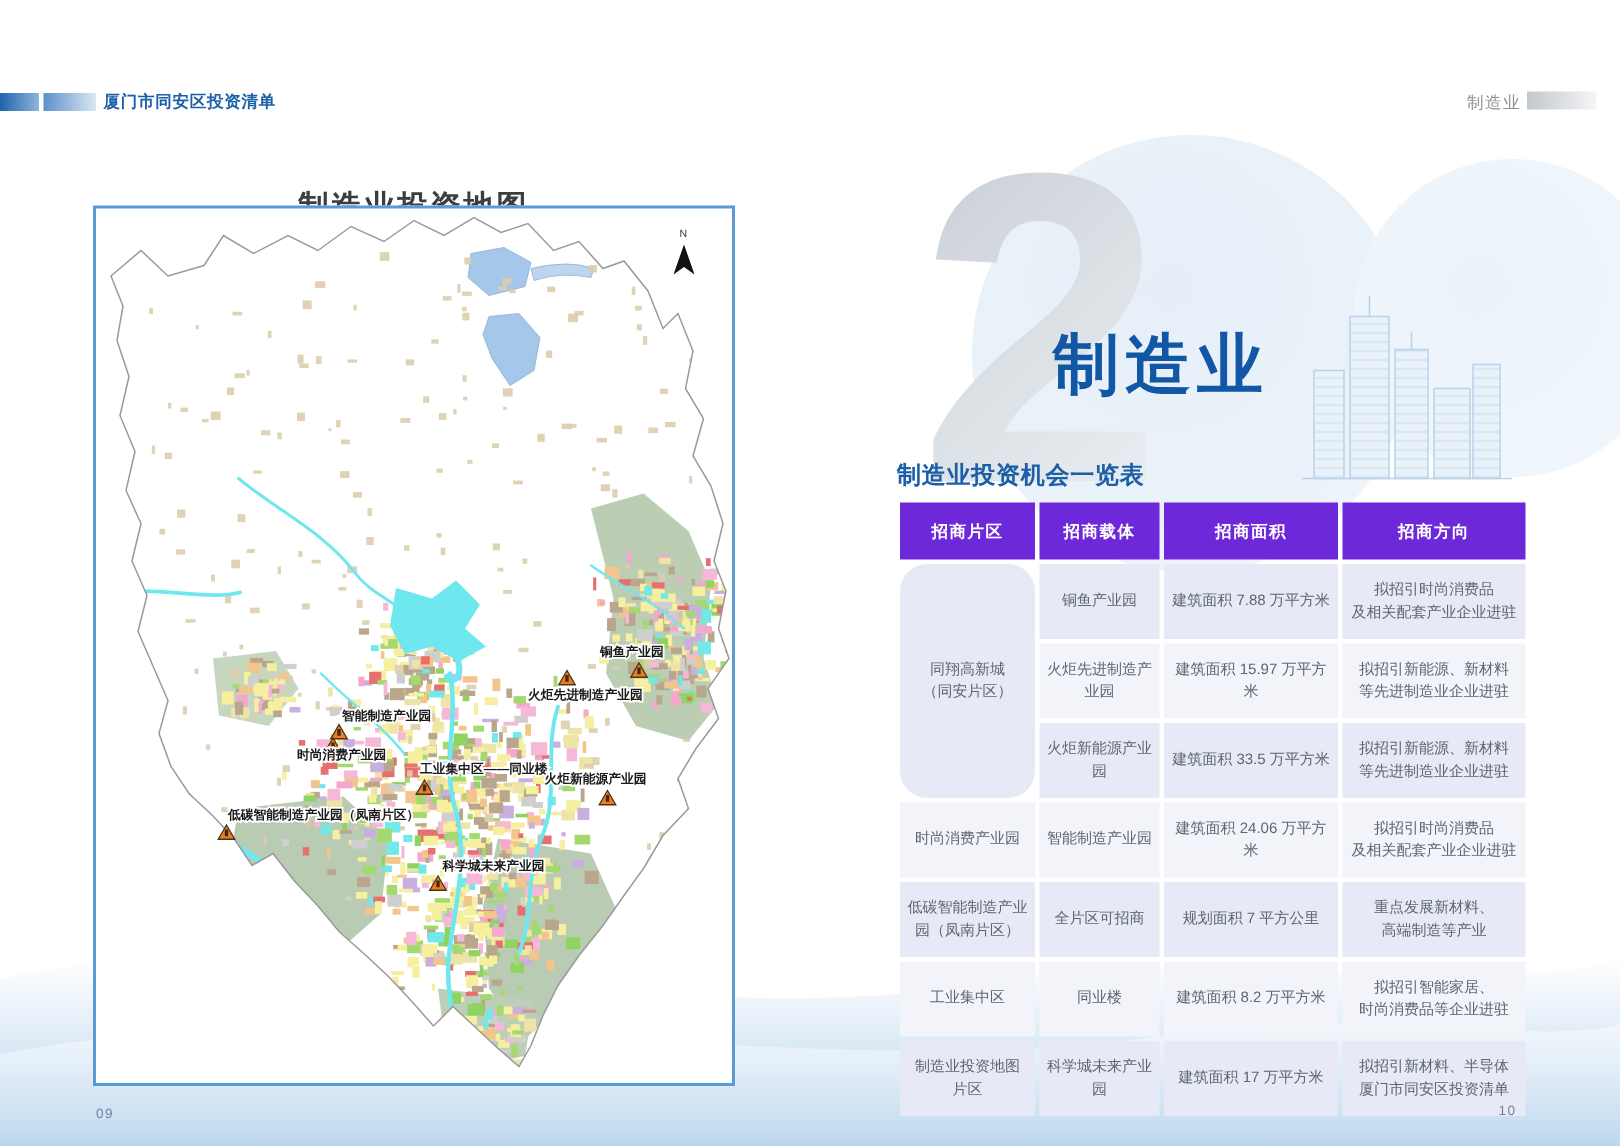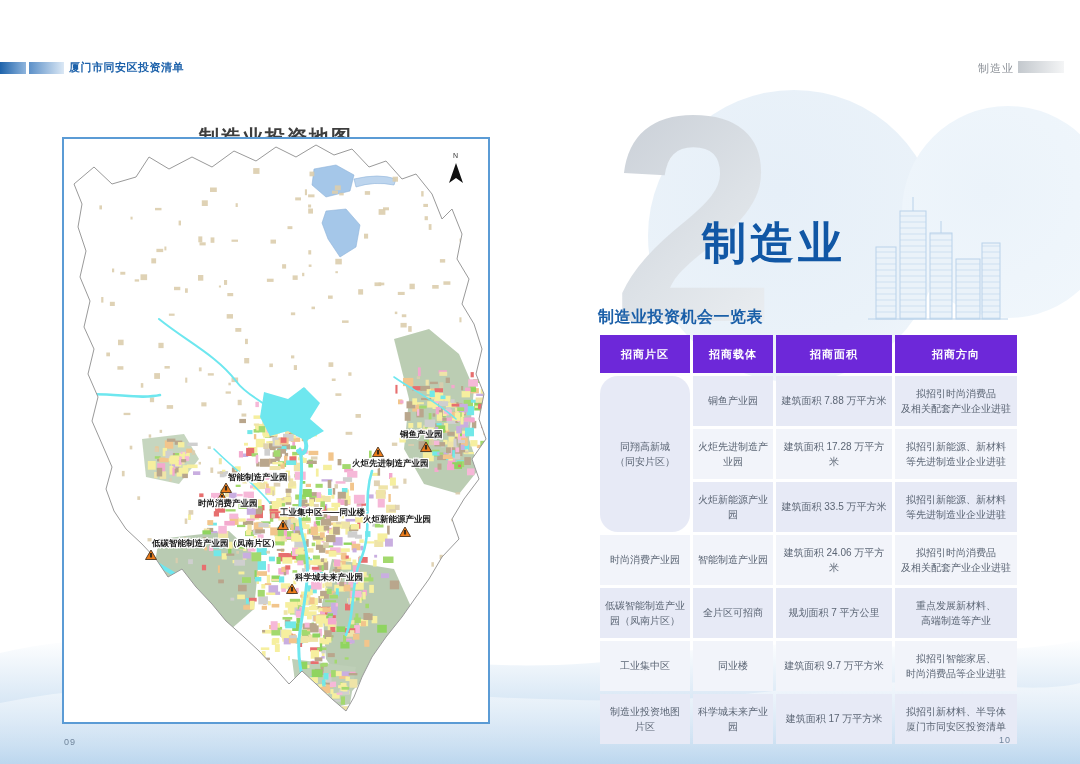--- a/index.html
+++ b/index.html
@@ -1438,21 +1438,21 @@
         <tr class="ro">
           <td class="merged" rowspan="3">同翔高新城
 （同安片区）</td>
           <td>铜鱼产业园</td>
           <td>建筑面积 7.88 万平方米</td>
           <td>拟招引时尚消费品
 及相关配套产业企业进驻</td>
         </tr>
         <tr class="re">
           <td>火炬先进制造产业园</td>
-          <td>建筑面积 17.28 万平方米</td>
+          <td>建筑面积 15.97 万平方米</td>
           <td>拟招引新能源、新材料
 等先进制造业企业进驻</td>
         </tr>
         <tr class="ro">
           <td>火炬新能源产业园</td>
           <td>建筑面积 33.5 万平方米</td>
           <td>拟招引新能源、新材料
 等先进制造业企业进驻</td>
         </tr>
         <tr class="re">
@@ -1466,21 +1466,21 @@
           <td>低碳智能制造产业
 园（凤南片区）</td>
           <td>全片区可招商</td>
           <td>规划面积 7 平方公里</td>
           <td>重点发展新材料、
 高端制造等产业</td>
         </tr>
         <tr class="re">
           <td>工业集中区</td>
           <td>同业楼</td>
-          <td>建筑面积 9.7 万平方米</td>
+          <td>建筑面积 8.2 万平方米</td>
           <td>拟招引智能家居、
 时尚消费品等企业进驻</td>
         </tr>
         <tr class="ro">
           <td>制造业投资地图
 片区</td>
           <td>科学城未来产业园</td>
           <td>建筑面积 17 万平方米</td>
           <td>拟招引新材料、半导体
 厦门市同安区投资清单</td>

